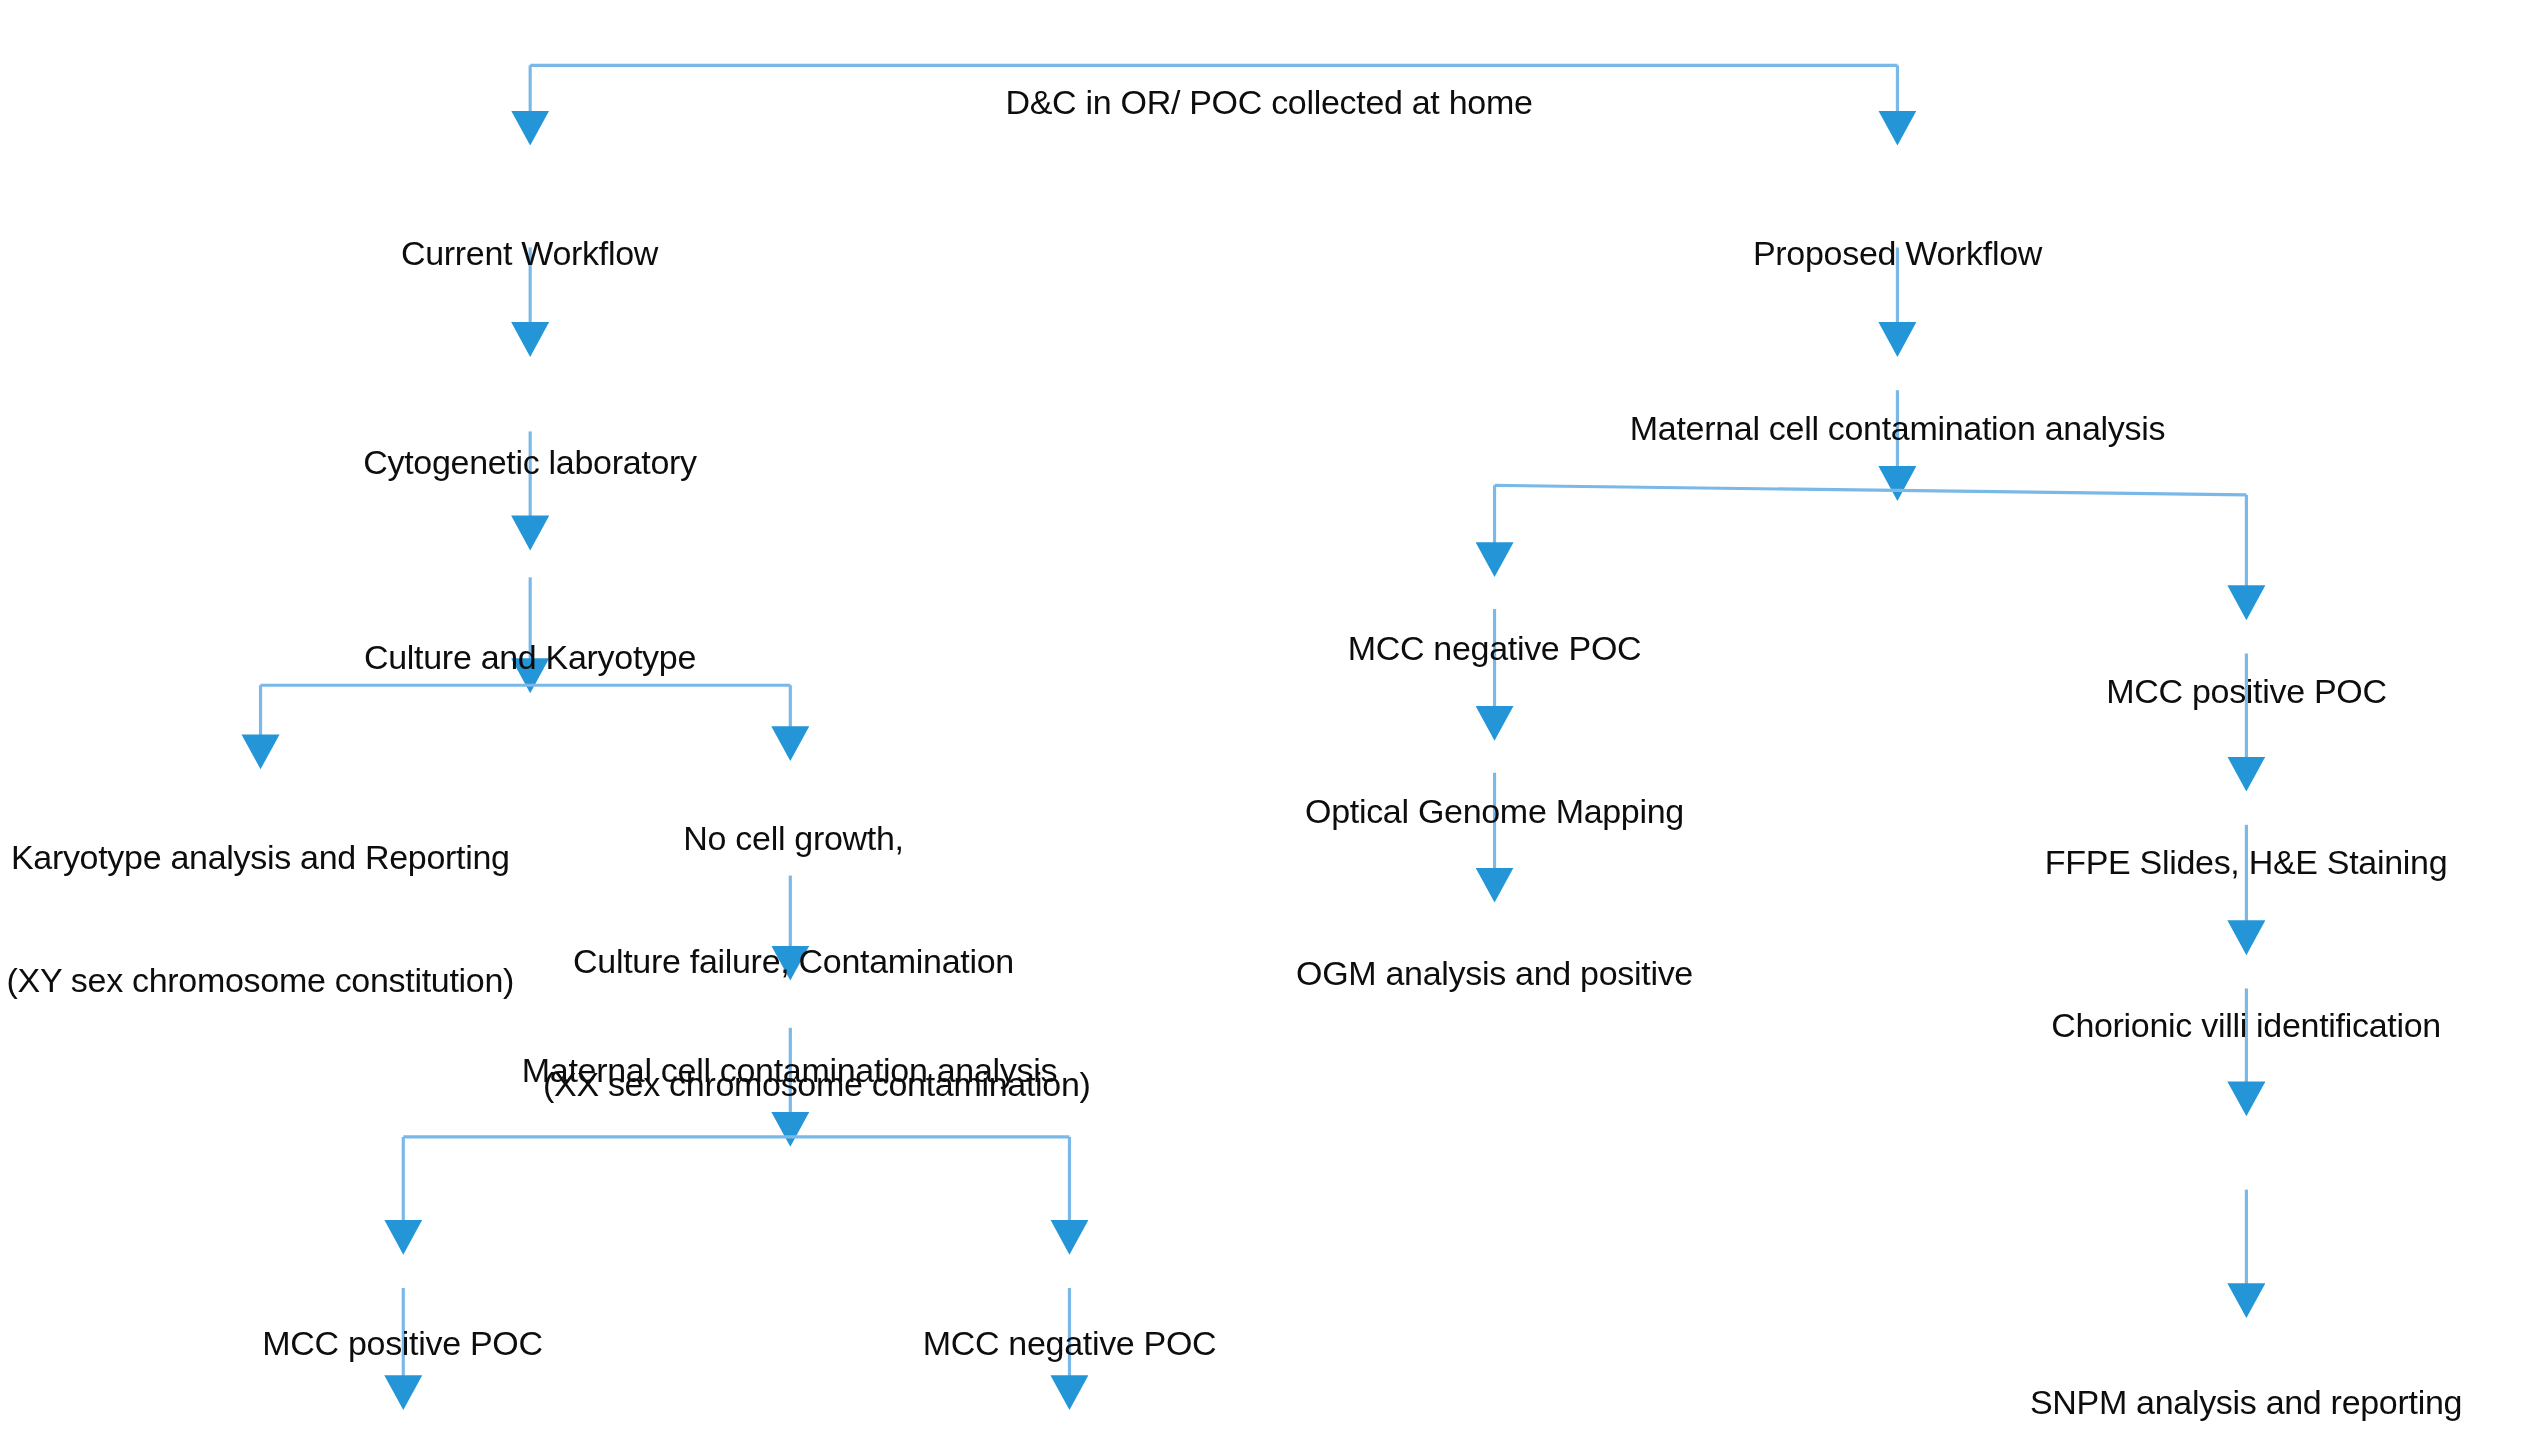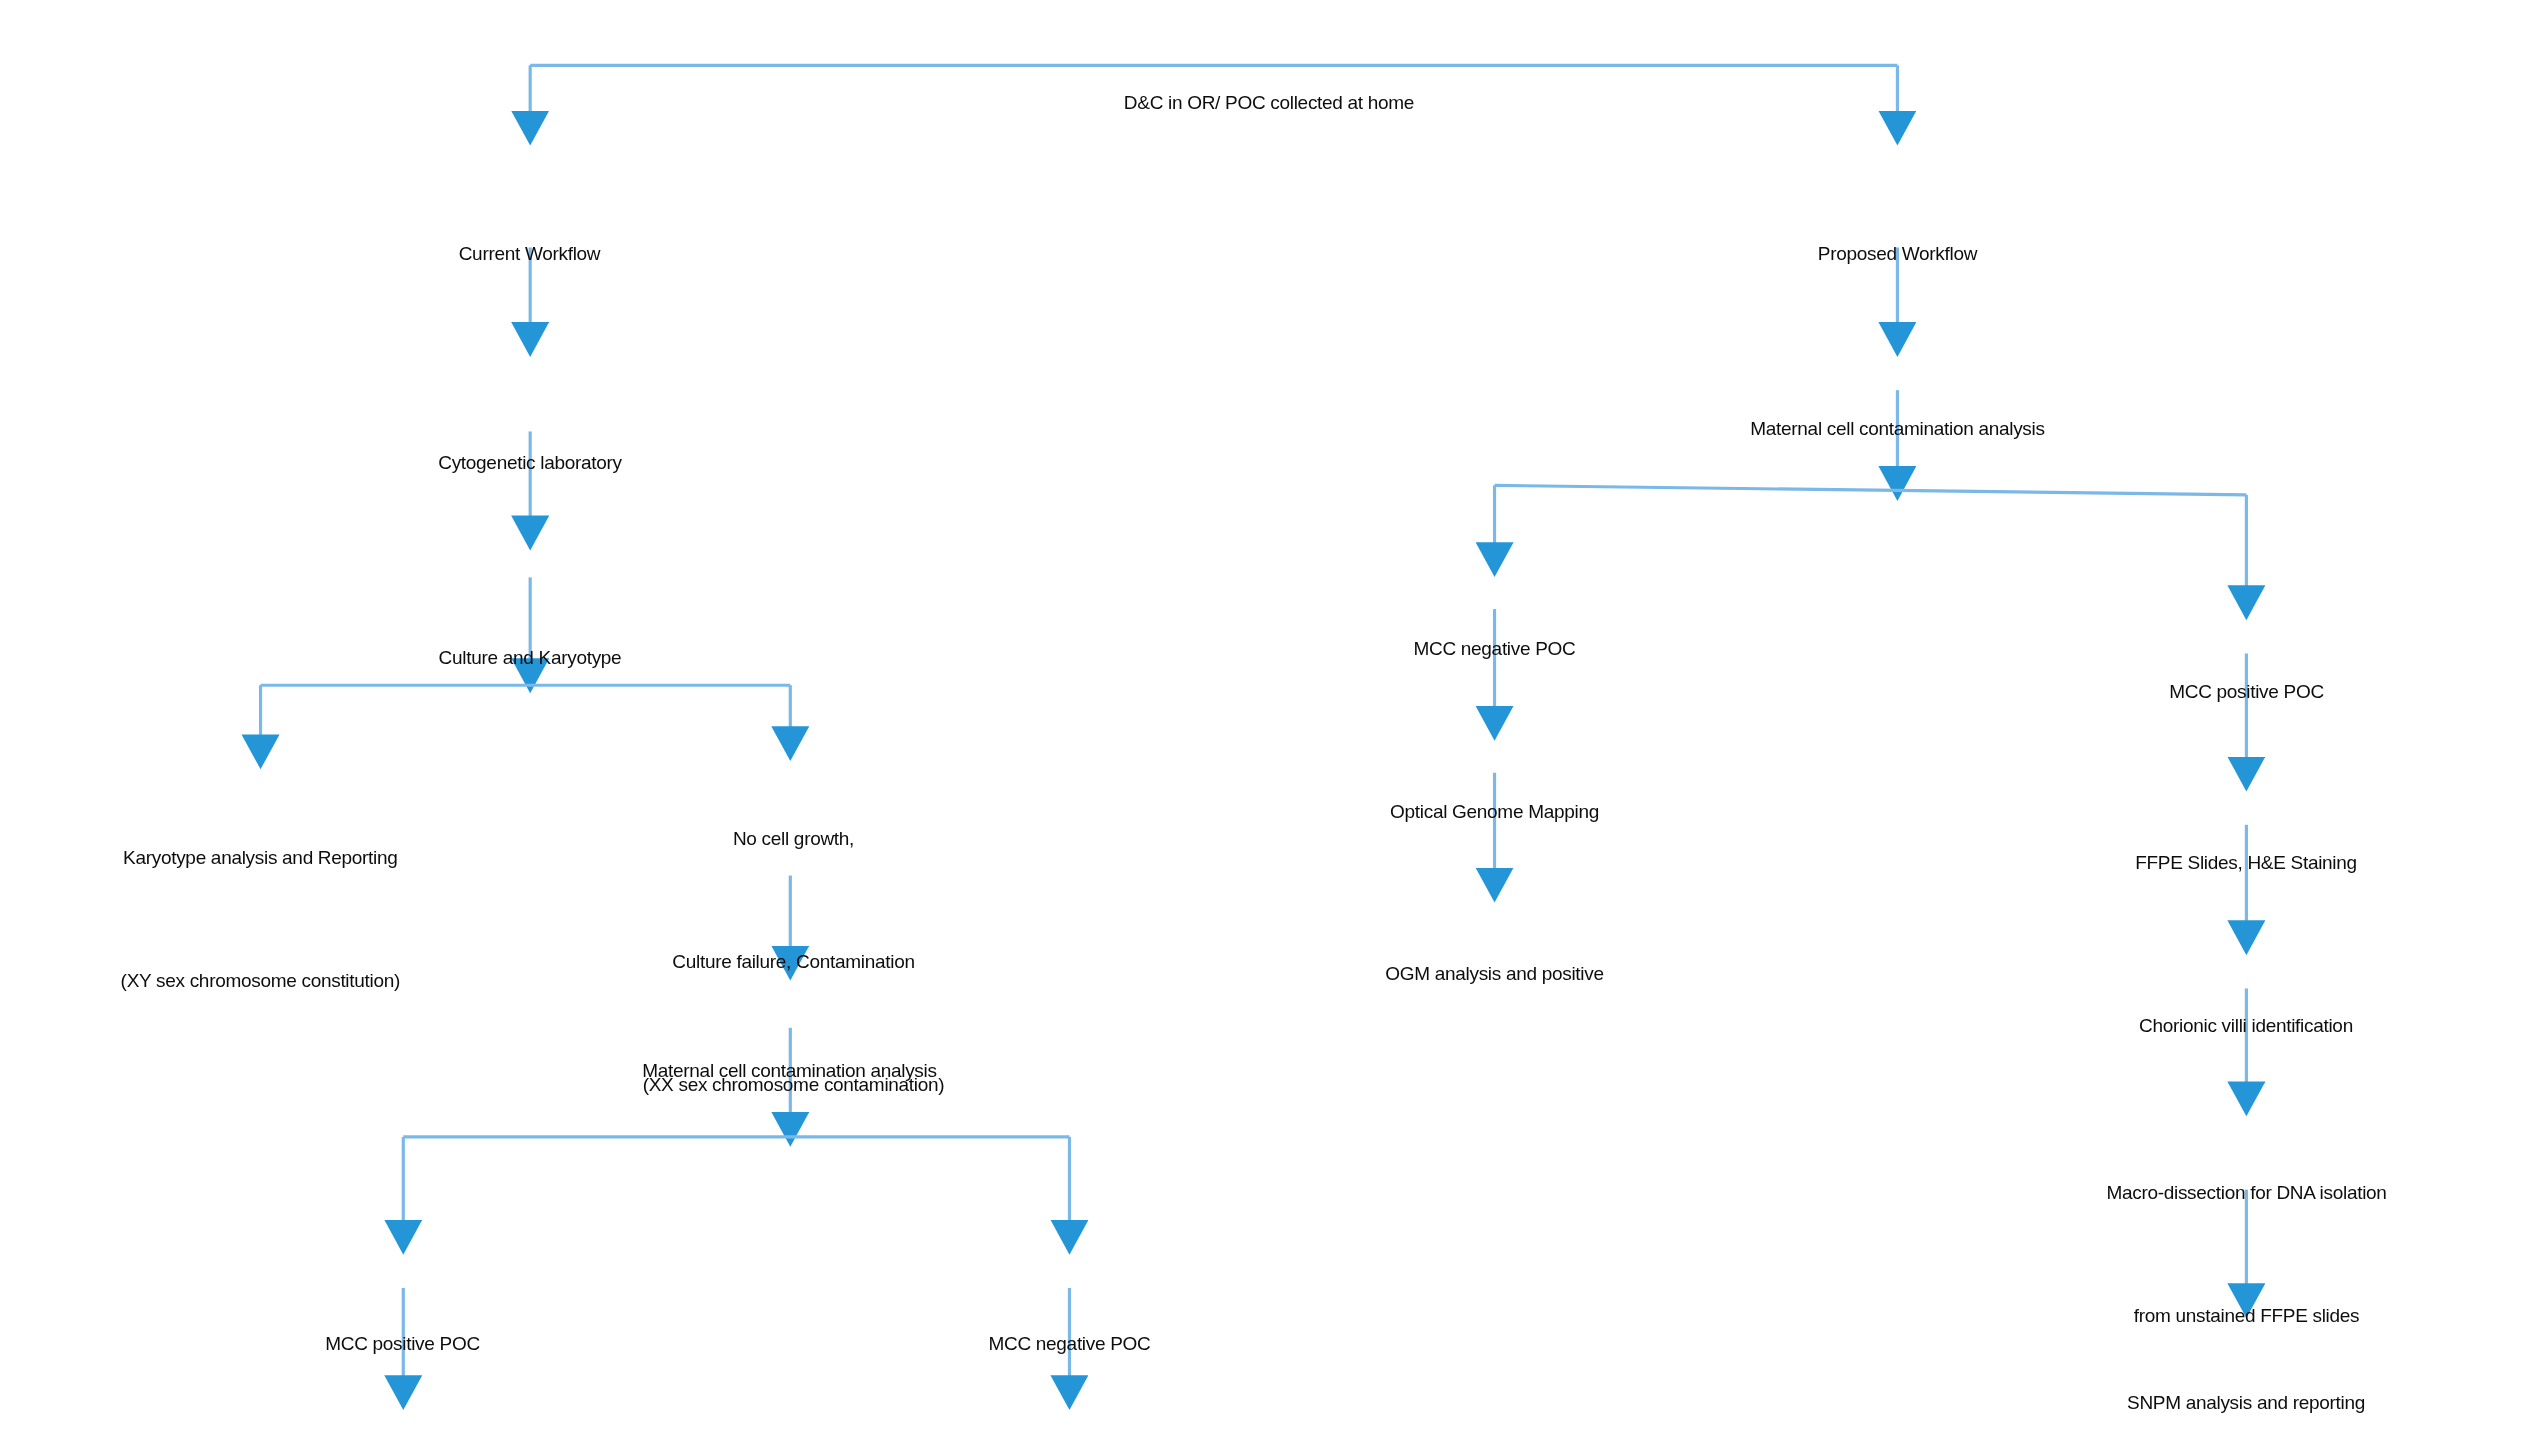--- a/index.html
+++ b/index.html
@@ -11,21 +11,21 @@
     position: relative;
     width: 2538px;
     height: 1451px;
     background: #ffffff;
     font-family: "Liberation Sans", sans-serif;
     overflow: hidden;
   }
   .node {
     position: absolute;
     color: #0d0d0d;
-    font-size: 19px;
+    font-size: 34px;
     line-height: 41px;
     text-align: center;
     white-space: pre;
     font-family: "Liberation Sans", sans-serif;
     letter-spacing: -0.3px;
   }
   .node.bold {
     font-weight: normal;
   }
   .node .ln { display: block; }
@@ -161,23 +161,19 @@
   </div>
 
   <div class="node" style="left:1989px; top:760px; width:514px;">
     <span class="ln">FFPE Slides, H&amp;E Staining</span>
   </div>
 
   <div class="node" style="left:1970px; top:923px; width:552px;">
     <span class="ln">Chorionic villi identification</span>
   </div>
 
-  <div class="node" style="left:1964px; top:1090px; width:565px;">
-    <span class="ln">Macro-dissection for DNA isolation</span>
-    <span class="ln">from unstained FFPE slides</span>
-  </div>
 
   <div class="node" style="left:1973px; top:1300px; width:546px;">
     <span class="ln">SNPM analysis and reporting</span>
   </div>
 
 </div>
 
 
 </body></html>

